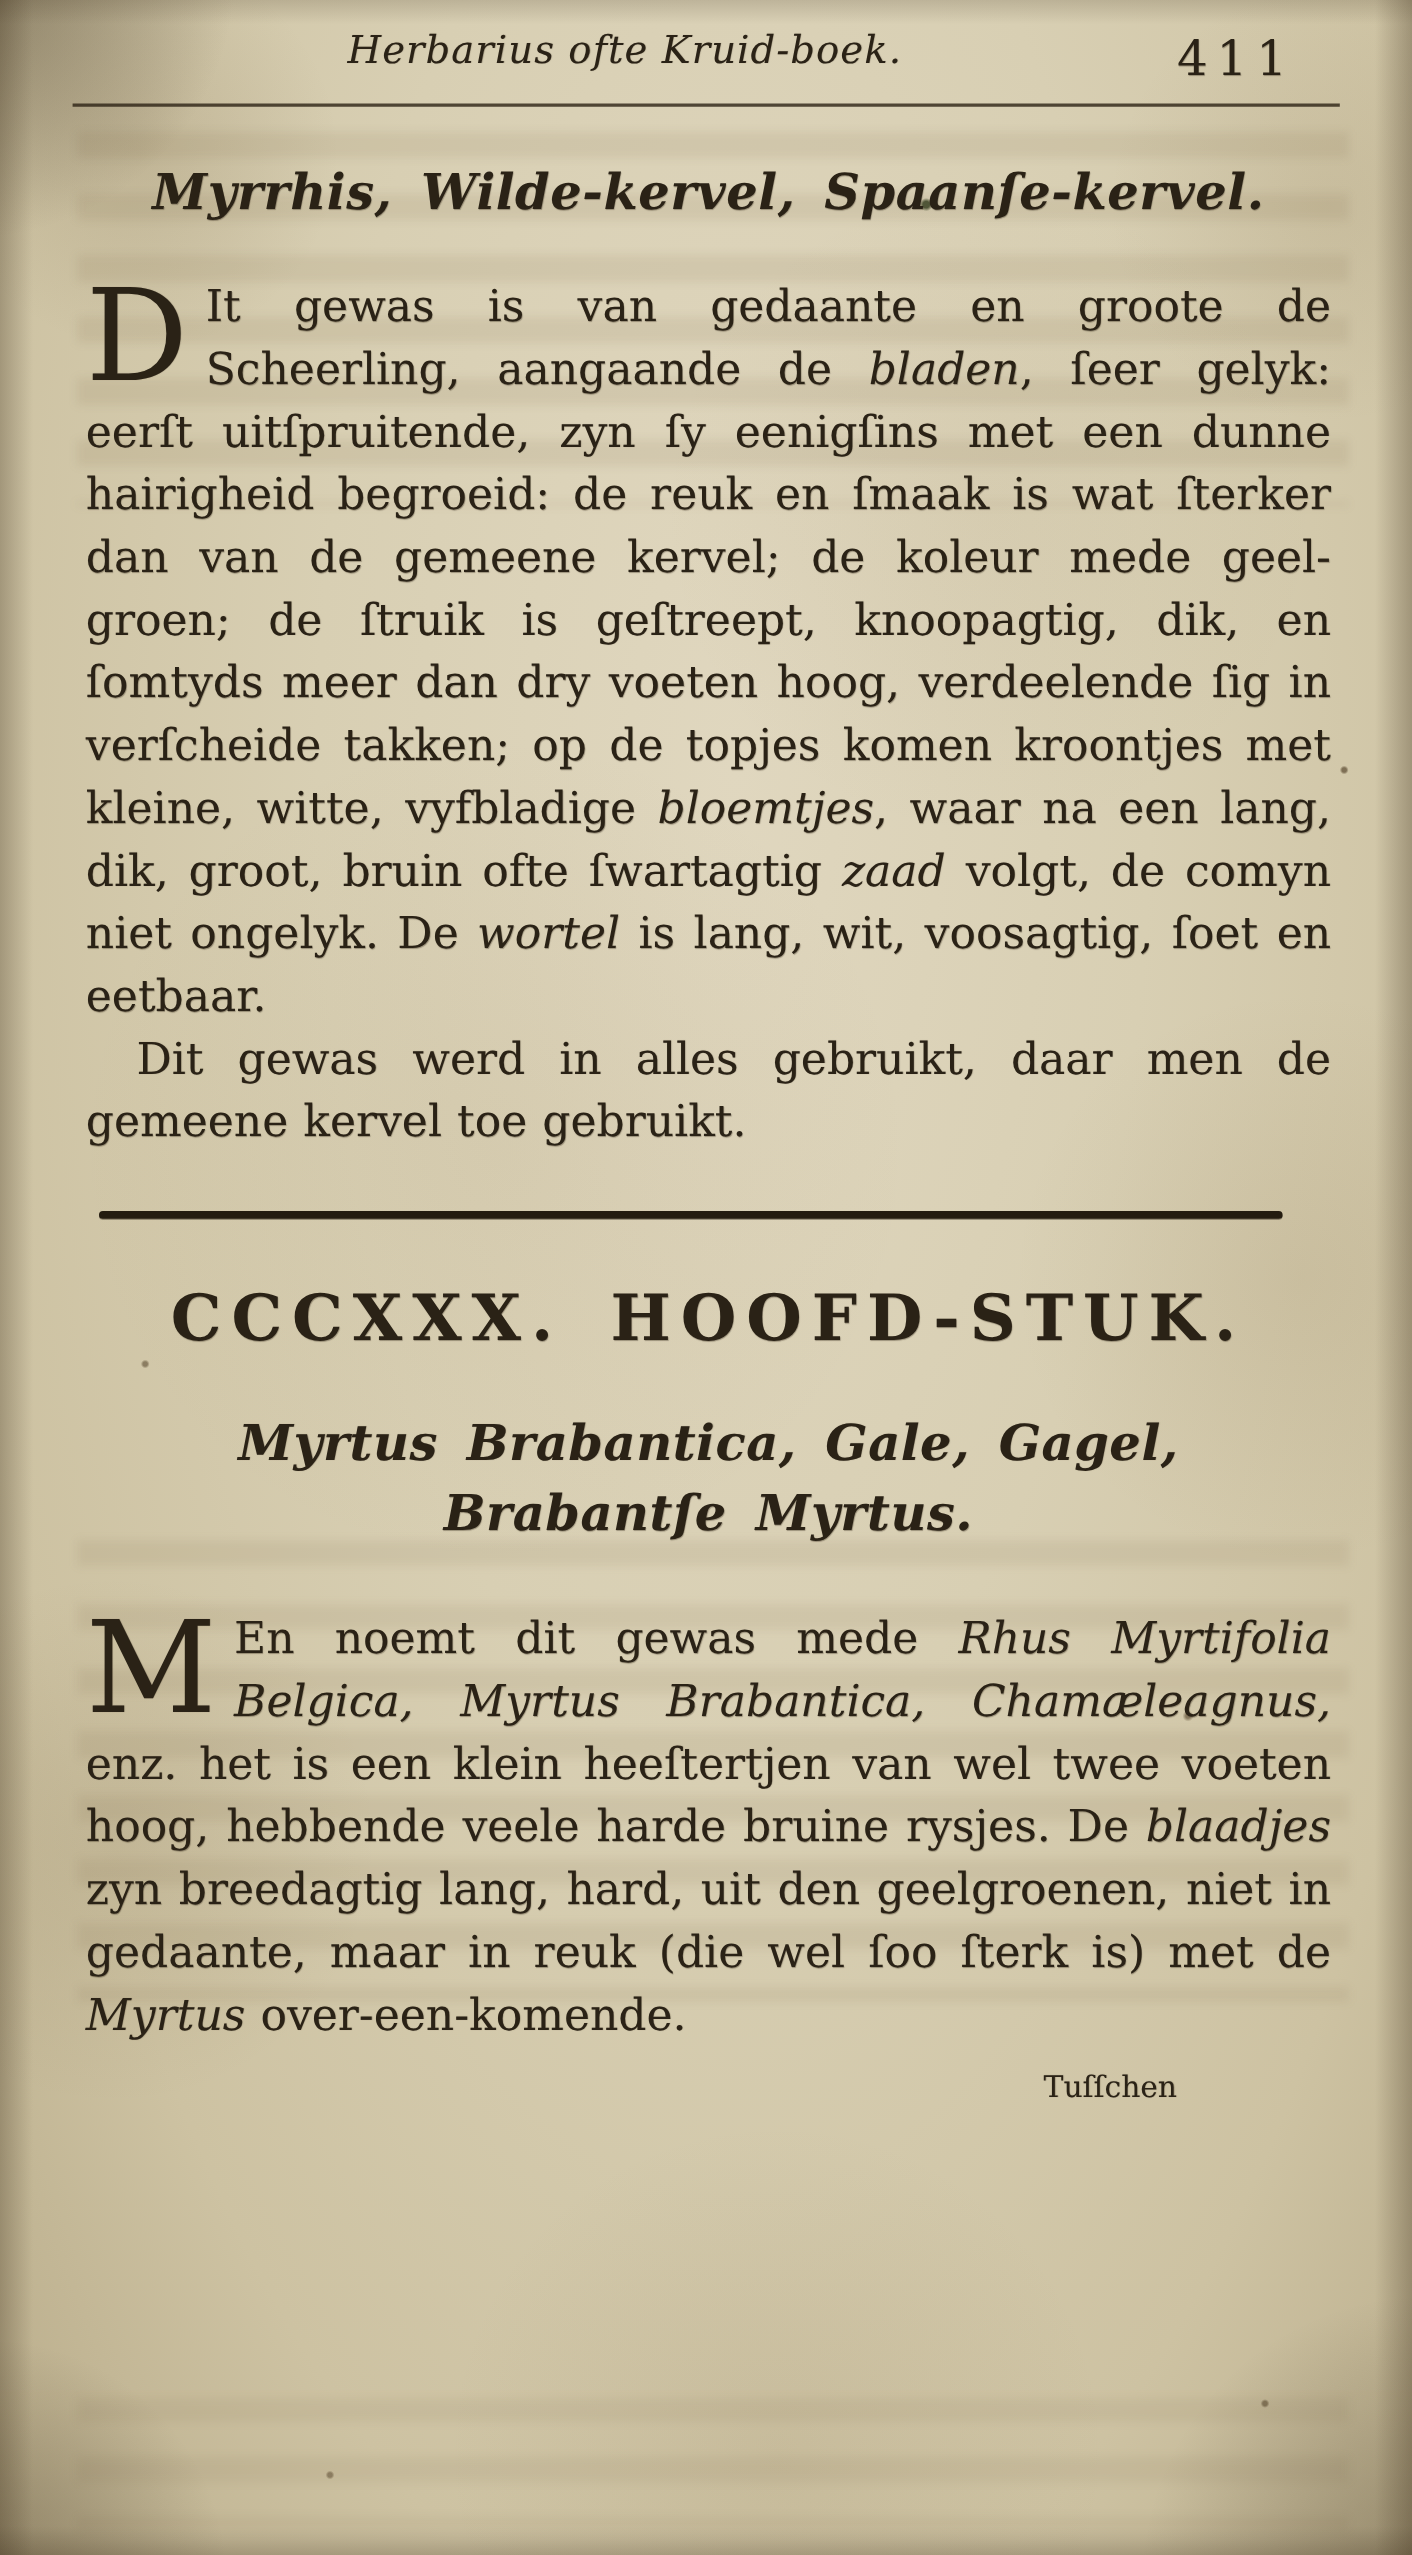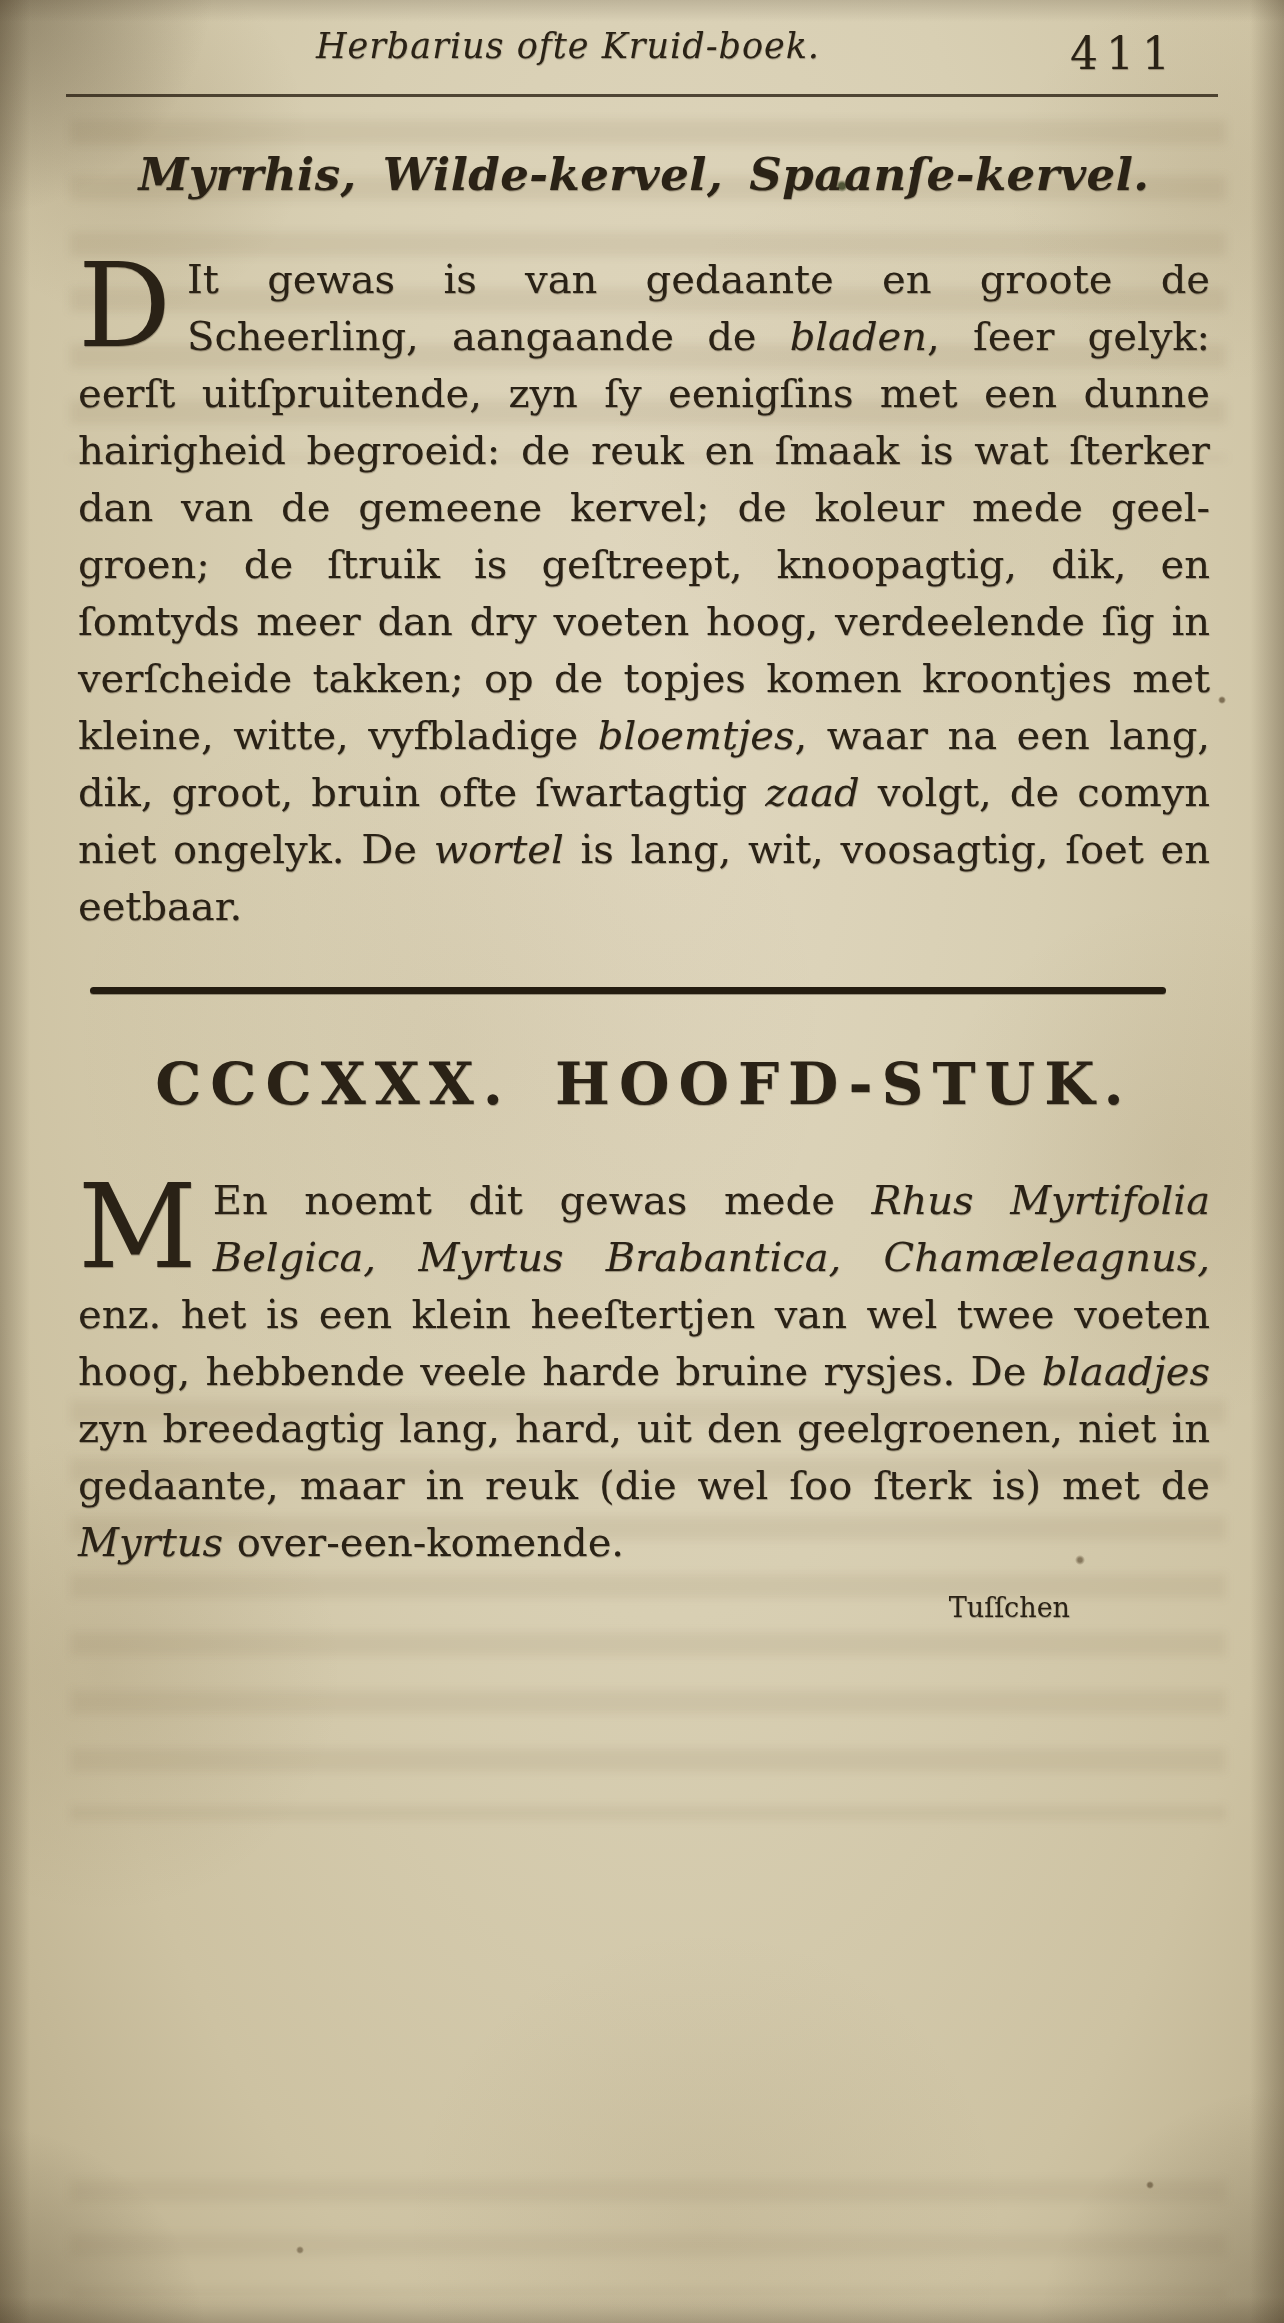--- a/index.html
+++ b/index.html
@@ -120,26 +120,28 @@
     </header>
     <div class="head-rule"></div>
 
     <section>
       <h2 class="chapter-subtitle">Myrrhis, Wilde-kervel, Spaanſe-kervel.</h2>
 
       <p class="body-text p-first">
         <span class="dropcap">D</span><span class="seg">It gewas is van gedaante en groote de Scheerling, aangaande de </span><span class="seg seg-italic">bladen</span><span class="seg">, ſeer gelyk: eerſt uitſpruitende, zyn ſy eenigſins met een dunne hairigheid begroeid: de reuk en ſmaak is wat ſterker dan van de gemeene kervel; de koleur mede geel-groen; de ſtruik is geſtreept, knoopagtig, dik, en ſomtyds meer dan dry voeten hoog, verdeelende ſig in verſcheide takken; op de topjes komen kroontjes met kleine, witte, vyfbladige </span><span class="seg seg-italic">bloemtjes</span><span class="seg">, waar na een lang, dik, groot, bruin ofte ſwartagtig </span><span class="seg seg-italic">zaad</span><span class="seg"> volgt, de comyn niet ongelyk. De </span><span class="seg seg-italic">wortel</span><span class="seg"> is lang, wit, voosagtig, ſoet en eetbaar.</span>
       </p>
 
+      <p class="body-text p-indent">Dit gewas werd in alles gebruikt, daar men de gemeene kervel toe gebruikt.</p>
     </section>
 
     <div class="divider"></div>
 
     <section>
       <h1 class="chapter-heading second">CCCXXX. HOOFD-STUK.</h1>
+      <h2 class="chapter-subtitle second">Myrtus Brabantica, Gale, Gagel, Brabantſe Myrtus.</h2>
 
       <p class="body-text p-first second">
         <span class="dropcap">M</span><span class="seg">En noemt dit gewas mede </span><span class="seg seg-italic">Rhus Myrtifolia Belgica, Myrtus Brabantica, Chamæleagnus,</span><span class="seg"> enz. het is een klein heeſtertjen van wel twee voeten hoog, hebbende veele harde bruine rysjes. De </span><span class="seg seg-italic">blaadjes</span><span class="seg"> zyn breedagtig lang, hard, uit den geelgroenen, niet in gedaante, maar in reuk (die wel ſoo ſterk is) met de </span><span class="seg seg-italic">Myrtus</span><span class="seg"> over-een-komende.</span>
       </p>
     </section>
 
     <div class="catchword">Tuſſchen</div>
 
   </div>
 

